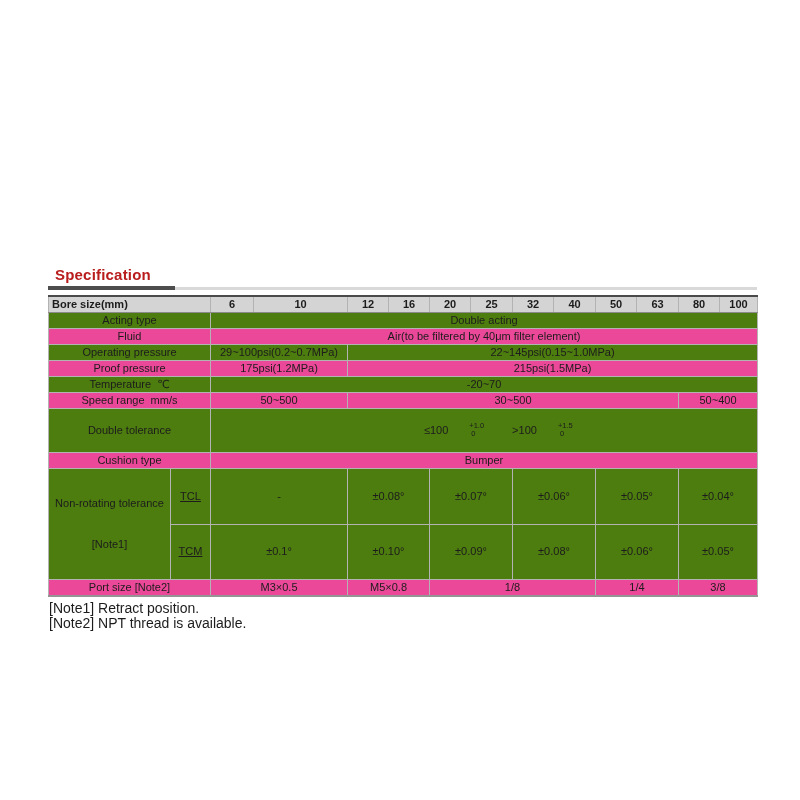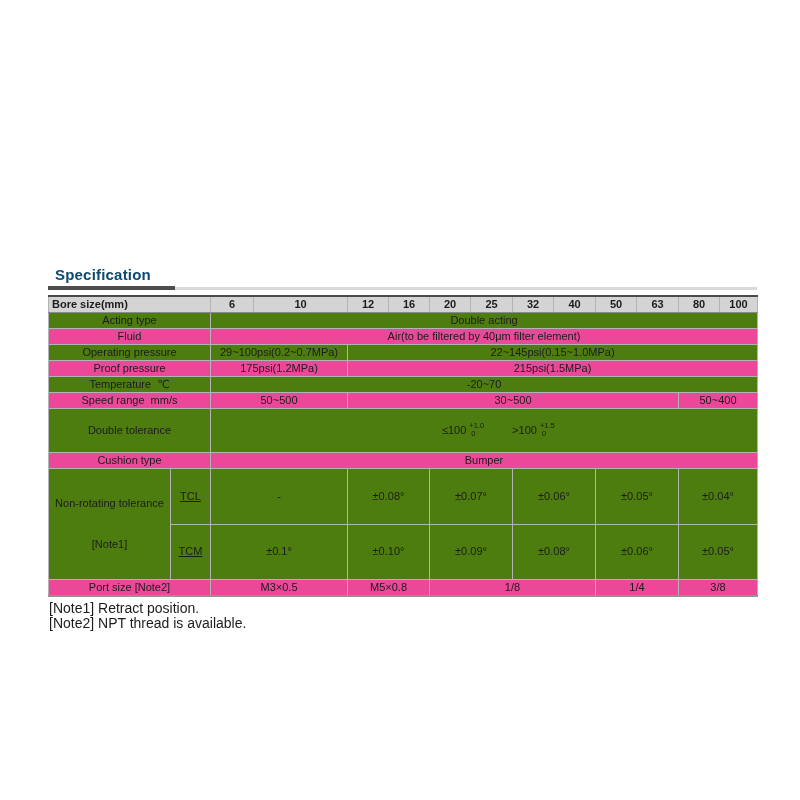--- a/index.html
+++ b/index.html
@@ -13,21 +13,21 @@
   }
   .content {
     position: absolute;
     left: 48px;
     top: 266px;
     width: 709px;
   }
   .page-title {
     font-size: 15px;
     font-weight: bold;
-    color: #0c4a6e;
+    color: #b91c1c;
     margin: 0 0 3px 7px;
     letter-spacing: 0.2px;
   }
   .title-bar {
     display: flex;
     height: 4px;
     width: 100%;
     margin-bottom: 5px;
   }
   .title-bar .dark {
@@ -76,21 +76,21 @@
   tr.shade td { background: #ec4899; }
   tr.plain td { background: #4d7c0f; }
   tr.last-row td { border-bottom: 2px solid #949494; }
   .stack {
     display: inline-flex;
     flex-direction: column;
     font-size: 7.5px;
     line-height: 1.05;
     vertical-align: middle;
     text-align: left;
-    margin: 0 2px 0 3px;
+    margin: 0 2px 0 21px;
     position: relative;
     top: -1px;
   }
   .stack .bot { padding-left: 2px; }
   .tol-gap { display: inline-block; width: 26px; }
   .nr-label-line { display: block; }
   .footnotes {
     margin-top: 4px;
     margin-left: 1px;
     font-size: 14px;

